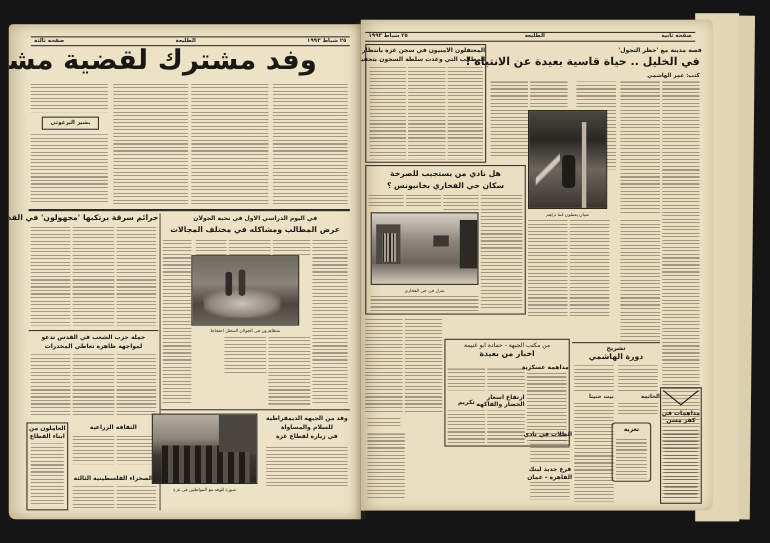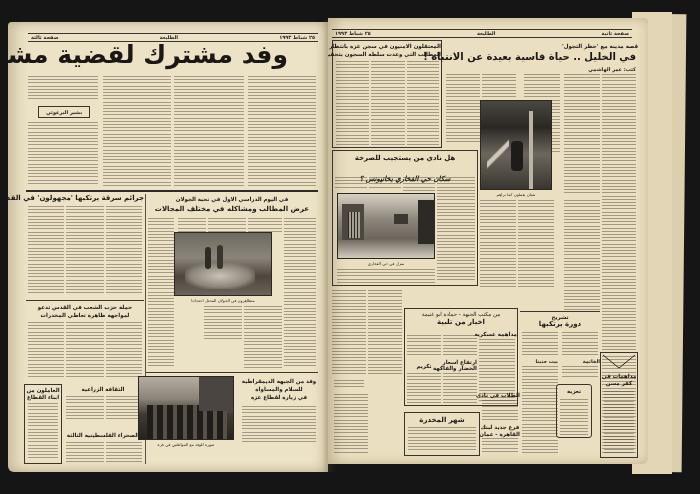--- a/index.html
+++ b/index.html
@@ -238,21 +238,21 @@
       </div>
     <div class="col" style="left:190px; top:182px; width:36px; height:90px;">
         <div class="lines"></div>
       </div>
     <div class="col" style="left:236px; top:182px; width:36px; height:110px;">
         <div class="lines"></div>
       </div>
 
     <div class="box" style="left:4px; top:132px; width:146px; height:136px;">
       <div class="headline hl-sm" style="left:0; top:3px; width:144px;">هل نادي من يستجيب للصرخة</div>
-      <div class="headline hl-sm" style="left:0; top:24px; width:144px;font-style:italic;">سكان حي الفخاري بخانيونس ؟</div>
+      <div class="headline hl-sm" style="left:0; top:14px; width:144px;">سكان حي الفخاري بخانيونس ؟</div>
       <div class="col" style="left:2px; top:26px; width:32px; height:12px;">
           <div class="lines"></div>
         </div>
       <div class="col" style="left:36px; top:26px; width:32px; height:12px;">
           <div class="lines"></div>
         </div>
       <div class="photo" style="left:4px; top:42px; width:98px; height:66px; background:linear-gradient(180deg,#d6d0c4 0%,#8b857b 40%,#6b655c 70%,#d2ccbf 100%);">
         <div style="position:absolute; left:4px; top:10px; width:22px; height:36px; background:#4d4740;"></div>
         <div style="position:absolute; left:10px; top:18px; width:12px; height:26px; background:repeating-linear-gradient(90deg,#2c2824 0,#2c2824 1px,#a59e92 1px,#a59e92 3px);"></div>
         <div style="position:absolute; left:56px; top:20px; width:14px; height:10px; background:#3c3731;"></div>
@@ -278,21 +278,21 @@
       </div>
     <div class="col" style="left:6px; top:362px; width:30px; height:8px;">
         <div class="lines"></div>
       </div>
     <div class="col" style="left:6px; top:376px; width:34px; height:60px;">
         <div class="lines"></div>
       </div>
 
     <div class="box" style="left:76px; top:290px; width:114px; height:98px;">
       <div class="headline hl-xs" style="left:0; top:2px; width:112px; font-weight:normal;">من مكتب الجبهة - حمادة ابو غنيمة</div>
-      <div class="headline hl-sm" style="left:0; top:9px; width:112px;">اخبار من تلبية</div>
+      <div class="headline hl-sm" style="left:0; top:9px; width:112px;">اخبار من بعيدة</div>
       <div class="headline hl-xs" style="left:72px; top:22px; width:40px;">مداهمة عسكرية</div>
       <div class="col" style="left:74px; top:30px; width:36px; height:64px;">
           <div class="lines"></div>
         </div>
       <div class="col" style="left:38px; top:26px; width:34px; height:20px;">
           <div class="lines"></div>
         </div>
       <div class="col" style="left:2px; top:26px; width:34px; height:20px;">
           <div class="lines"></div>
         </div>
@@ -302,40 +302,34 @@
       <div class="col" style="left:38px; top:64px; width:34px; height:30px;">
           <div class="lines"></div>
         </div>
       <div class="col" style="left:2px; top:64px; width:34px; height:30px;">
           <div class="lines"></div>
         </div>
     </div>
 
     <div class="col" style="left:156px; top:286px; width:34px; height:0px;"></div>
 
-    <div class="box" style="left:76px; top:394px; width:76px; height:44px;">
-      <div class="headline hl-sm" style="left:0; top:3px; width:74px;">شهر المخدرة</div>
-      <div class="col" style="left:3px; top:14px; width:68px; height:26px;">
-          <div class="lines"></div>
-        </div>
-    </div>
 
     <div class="headline hl-xs" style="left:152px; top:374px; width:40px;">الطلاب في نادي</div>
     <div class="col" style="left:154px; top:382px; width:36px; height:22px;">
         <div class="lines"></div>
       </div>
     <div class="headline hl-xs" style="left:152px; top:406px; width:40px;">فرع جديد لبنك</div>
     <div class="headline hl-xs" style="left:152px; top:413px; width:40px;">القاهرة - عمان</div>
     <div class="col" style="left:154px; top:420px; width:36px; height:16px;">
         <div class="lines"></div>
       </div>
 
     <div class="rule-h" style="left:192px; top:293px; width:80px;"></div>
     <div class="headline hl-xs" style="left:192px; top:296px; width:80px;">تشريح</div>
-    <div class="headline hl-sm" style="left:192px; top:302px; width:80px;">دورة يرتكبها</div>
+    <div class="headline hl-sm" style="left:192px; top:302px; width:80px;">دورة الهاشمي</div>
     <div class="col" style="left:194px; top:314px; width:36px; height:24px;">
         <div class="lines"></div>
       </div>
     <div class="col" style="left:234px; top:314px; width:36px; height:24px;">
         <div class="lines"></div>
       </div>
     <div class="byline" style="left:246px; top:340px; width:26px; text-align:right;">الخاتمة</div>
     <div class="byline" style="left:194px; top:340px; width:36px; text-align:right;">بيت حنينا</div>
     <div class="col" style="left:194px; top:348px; width:36px; height:90px;">
         <div class="lines"></div>

